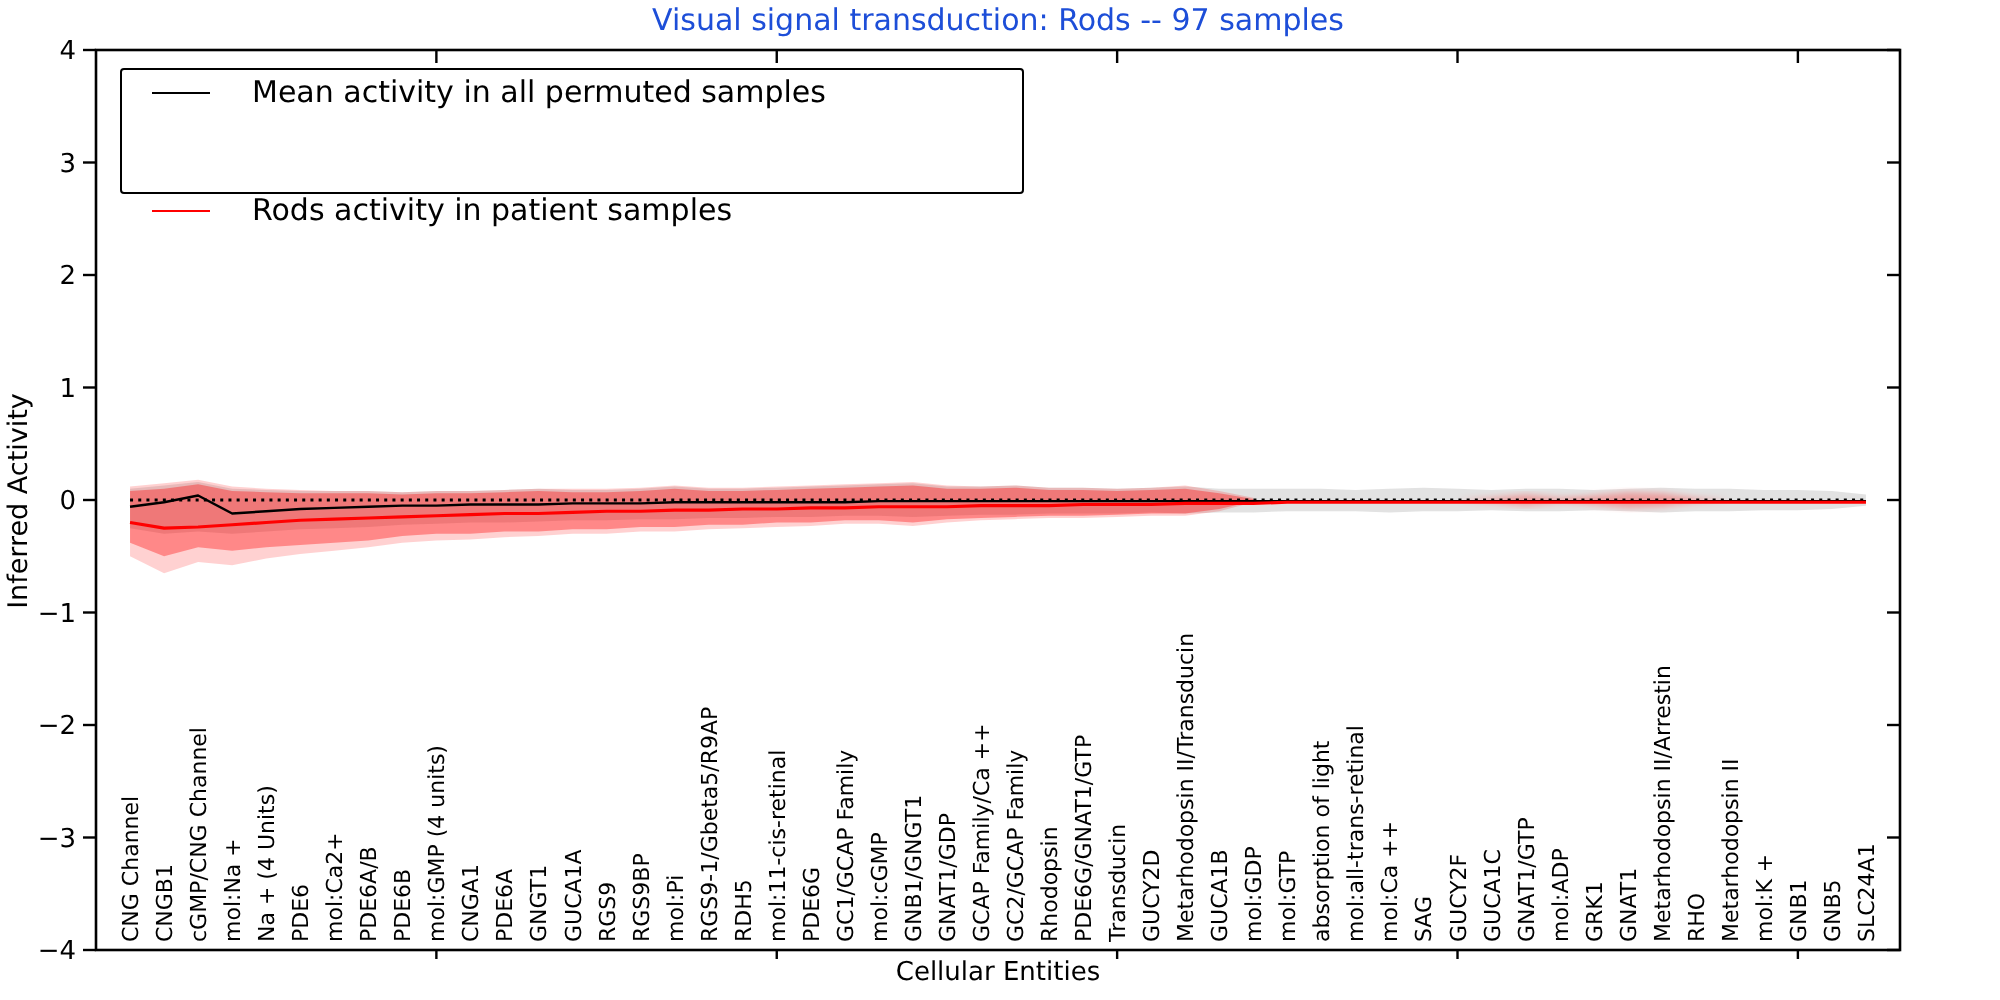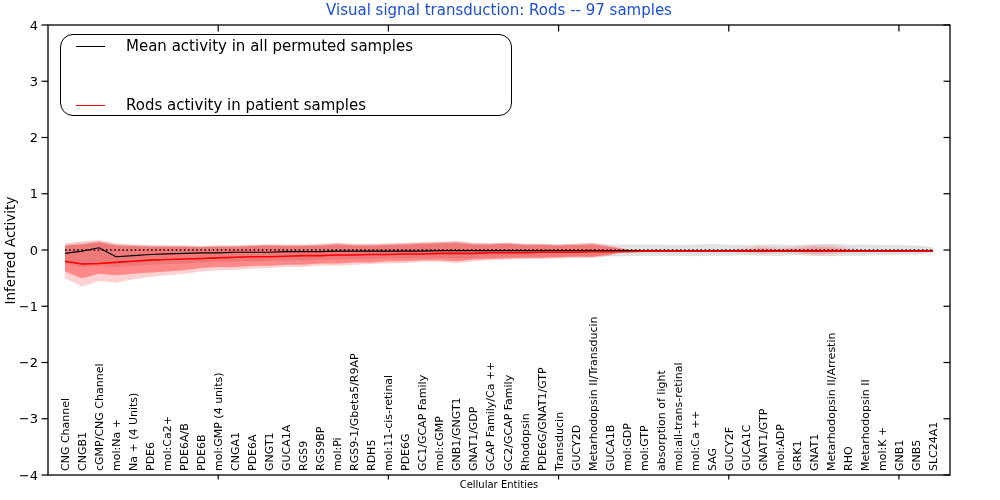--- a/index.html
+++ b/index.html
@@ -8,30 +8,30 @@
     font-family:"DejaVu Sans","Liberation Sans",sans-serif;color:#000;
     overflow:hidden;
   }
   #plot-svg{position:absolute;left:0;top:0;}
   .fig-title{
     position:absolute;left:48px;top:1px;width:902px;text-align:center;
     font-size:15px;color:#1d4ed8;
   }
   .x-axis-label{
     position:absolute;left:48px;top:479px;width:902px;text-align:center;
-    font-size:10px;color:#000;
+    font-size:13px;color:#000;
   }
   .y-axis-label{
     position:absolute;left:-80px;top:242px;width:180px;height:17px;
     text-align:center;font-size:13.5px;color:#000;
     transform:rotate(-90deg);
   }
   .legend{
-    position:absolute;left:60px;top:34px;width:452px;height:82px;
-    background:#ffffff;border:1.5px solid #000;border-radius:13px;
+    position:absolute;left:60px;top:34px;width:452px;height:63px;
+    background:#ffffff;border:1.5px solid #000;border-radius:2px;
     display:flex;flex-direction:column;justify-content:space-around;
     padding:2px 0;box-sizing:border-box;gap:41px;
   }
   .legend-row{display:flex;align-items:center;height:26px;}
   .legend-line{
     display:inline-block;width:29px;height:0;border-top:1.6px solid #000;
     margin-left:15px;margin-right:21px;flex:none;
   }
   .legend-label{font-size:15px;white-space:nowrap;}
   text{font-family:"DejaVu Sans","Liberation Sans",sans-serif;}

